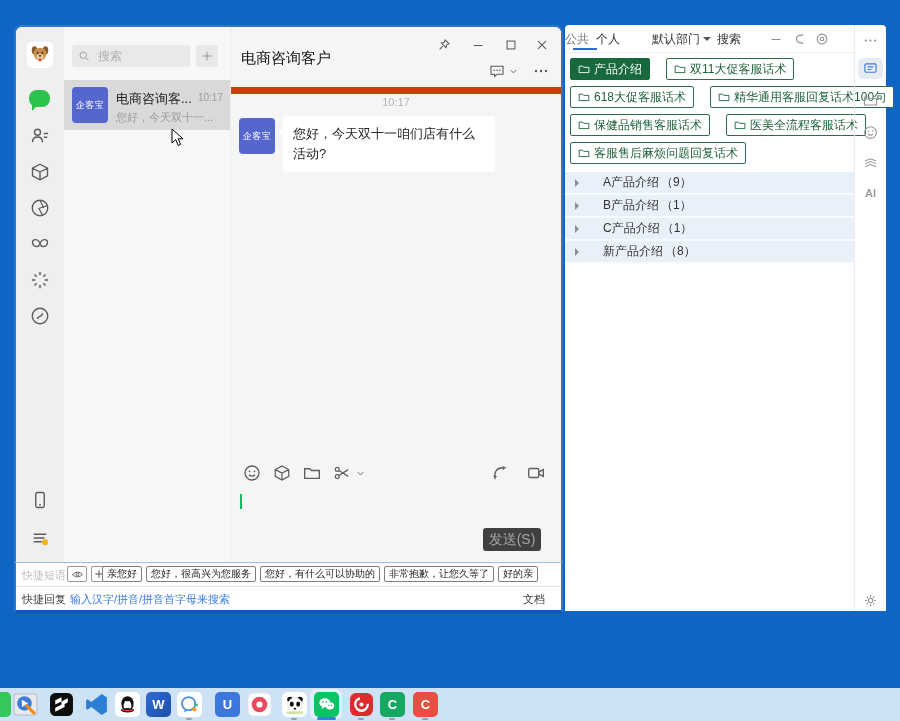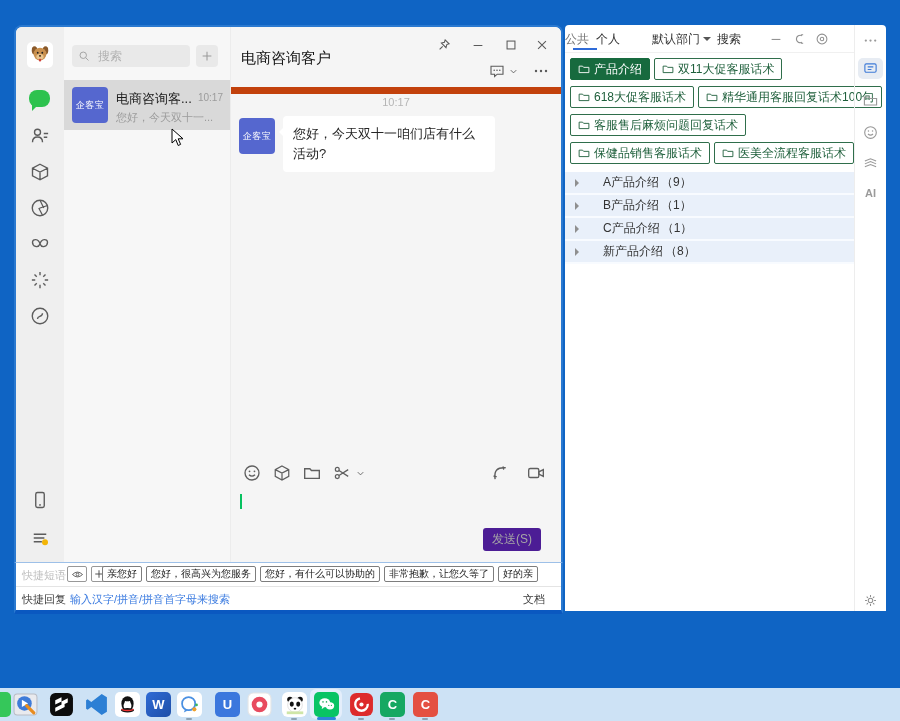--- a/index.html
+++ b/index.html
@@ -41,22 +41,22 @@
   .msgs{position:absolute;top:61px;left:0;right:0;height:369px}
   .mtime{position:absolute;top:8px;width:100%;text-align:center;font-size:11px;color:#b5b5b5}
   .mavatar{position:absolute;left:8px;top:30px;width:36px;height:36px;background:#5567cf;color:#fff;border-radius:4px;
       font-size:9px;display:flex;align-items:center;justify-content:center;letter-spacing:.5px}
   .mbubble{position:absolute;left:52px;top:28px;max-width:192px;background:#fff;border-radius:4px;padding:8px 10px;
       font-size:13px;color:#262626;line-height:20px}
   .mbubble::before{content:"";position:absolute;left:-8px;top:12px;border:4px solid transparent;border-right-color:#fff}
   .ctools{position:absolute;top:430px;left:0;right:0;height:32px}
   .cinput{position:absolute;top:462px;left:0;right:0;bottom:0}
   .caret{position:absolute;left:9px;top:5px;width:2px;height:15px;background:#07c160}
-  .send{position:absolute;right:20px;bottom:11px;width:58px;height:23px;background:#4c1d95;border-radius:3px;
-      color:#a6a6a6;font-size:12px;display:flex;align-items:center;justify-content:center}
+  .send{position:absolute;right:20px;bottom:11px;width:58px;height:23px;background:#404040;border-radius:3px;
+      color:#a6a6a6;font-size:14px;display:flex;align-items:center;justify-content:center}
 
   
   #qbars{position:absolute;left:14px;top:562px;width:549px;box-sizing:border-box;background:#fff;
       border:2px solid #2a79d0;border-top:1px solid #9dc0e8;border-bottom:4px solid #0a58c0}
   .qrow1{height:23px;position:relative;border-bottom:1px solid #e4e4e4}
   .qrow2{height:23px;position:relative}
   .q1label{position:absolute;left:6px;top:5px;font-size:11px;color:#bdbdbd}
   .qbtn{position:absolute;top:3px;height:16px;box-sizing:border-box;border:1px solid #989898;border-radius:2px;background:#fff;
       display:flex;align-items:center;justify-content:center}
   .chips{position:absolute;left:86px;top:3px;display:flex}
@@ -69,21 +69,21 @@
   .docs{position:absolute;right:16px;top:5px;font-size:11px;color:#3c3c3c}
 
   
   #panel{position:absolute;left:565px;top:25px;width:321px;height:586px;background:#fff;box-sizing:border-box;
       border-radius:4px 4px 0 0}
   .phead{position:absolute;top:0;left:0;right:31px;height:27px;border-bottom:1px solid #f0f0f0}
   .tabu{position:absolute;left:8px;top:23px;width:24px;height:2px;background:#2f6bd8}
   .ptxt{position:absolute;top:6px;font-size:12px}
   .caret-dn{width:0;height:0;border:4px solid transparent;border-top-color:#555;display:inline-block;position:relative;top:8px}
   .cats{position:absolute;left:5px;top:33px;width:286px}
-  .crow{display:flex;gap:4px;margin-bottom:6px}
+  .crow{display:flex;gap:16px;margin-bottom:6px}
   .cat{display:inline-flex;align-items:center;gap:4px;border:1px solid #2f6e4b;color:#1e5f3b;font-size:12px;height:22px;
       box-sizing:border-box;padding:0 7px;border-radius:2px;background:#fff;white-space:nowrap}
   .cat.active{background:#176a3e;border-color:#176a3e;color:#fff}
   .groups{position:absolute;left:0;top:147px;width:290px}
   .grow{height:21px;background:#e9f0fa;border-bottom:2px solid #f8fbff;display:flex;align-items:center}
   .gcaret{width:0;height:0;border:4px solid transparent;border-left-color:#8f8f8f;margin-left:10px}
   .glabel{font-size:12px;color:#333;margin-left:20px}
   .gcount{font-size:12px;color:#333;margin-left:2px}
   .prail{position:absolute;right:0;top:0;width:31px;height:100%;border-left:1px solid #ededed}
   .quote-btn{position:absolute;left:3px;top:33px;width:25px;height:21px;background:#e7ecf3;border-radius:5px;
@@ -481,35 +481,35 @@
               <use href="#i-folder"></use>
             </svg>
           <span>精华通用客服回复话术100句</span>
         </span>
       </div>
       <div class="crow">
         <span class="cat">
           <svg class="ic" width="12" height="12">
               <use href="#i-folder"></use>
             </svg>
-          <span>客服售后麻烦问题回复话术</span>
-        </span>
-      </div>
-      <div class="crow">
-        <span class="cat">
-          <svg class="ic" width="12" height="12">
-              <use href="#i-folder"></use>
-            </svg>
           <span>保健品销售客服话术</span>
         </span>
         <span class="cat">
           <svg class="ic" width="12" height="12">
               <use href="#i-folder"></use>
             </svg>
           <span>医美全流程客服话术</span>
+        </span>
+      </div>
+      <div class="crow">
+        <span class="cat">
+          <svg class="ic" width="12" height="12">
+              <use href="#i-folder"></use>
+            </svg>
+          <span>客服售后麻烦问题回复话术</span>
         </span>
       </div>
     </div>
 
     <div class="groups">
       <div class="grow">
         <span class="gcaret"></span>
         <span class="glabel">A产品介绍</span>
         <span class="gcount">（9）</span>
       </div>

